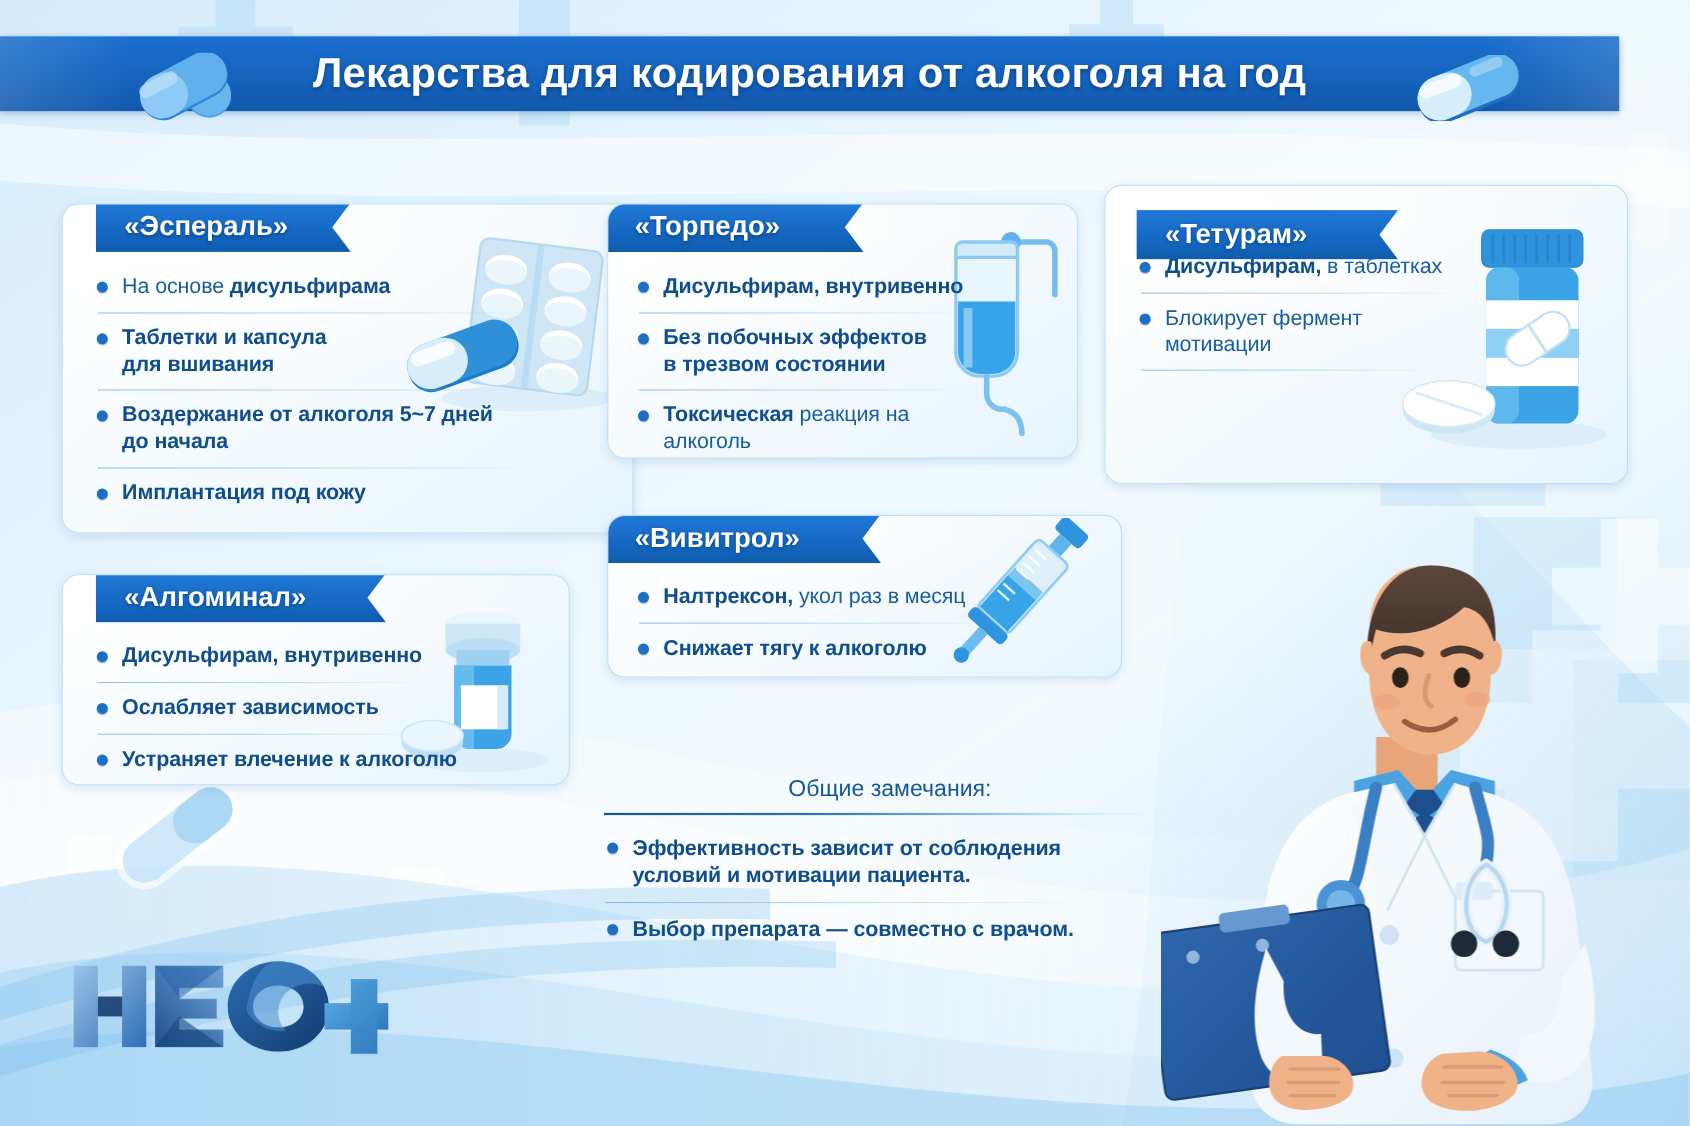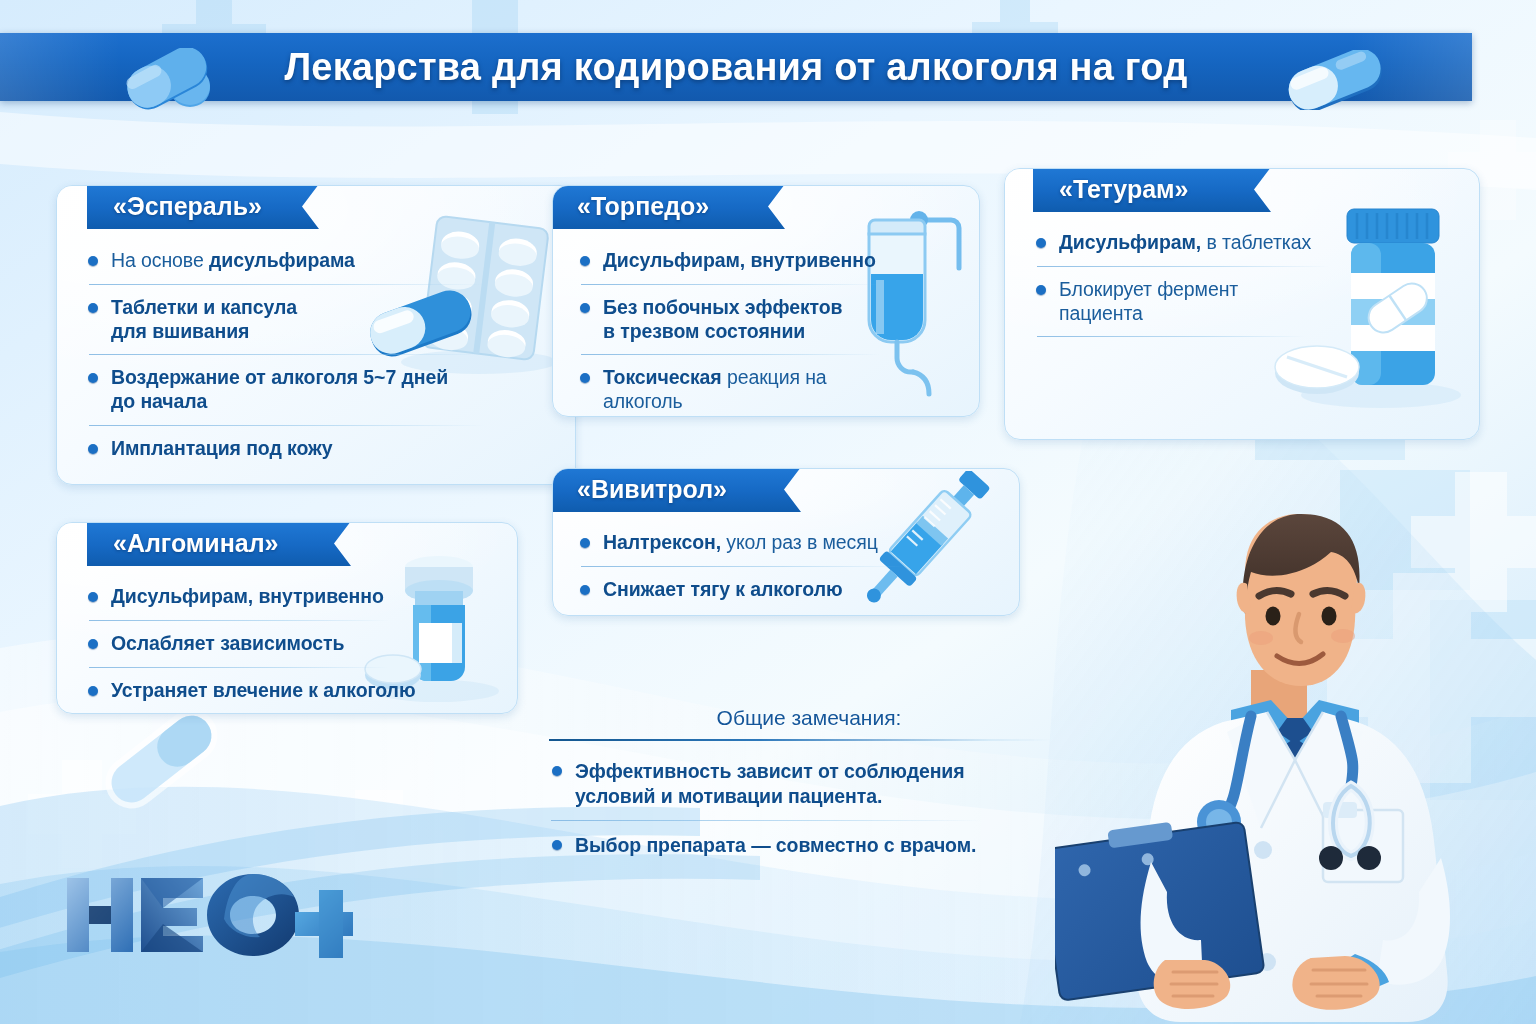--- a/index.html
+++ b/index.html
@@ -322,28 +322,28 @@
         <line x1="130" y1="96" x2="130" y2="126" stroke="#bfe1f6" stroke-width="2.5"></line>
       </g>
       <g>
         <ellipse cx="48" cy="174" rx="42" ry="21" fill="#cfe6f6"></ellipse>
         <ellipse cx="48" cy="168" rx="42" ry="21" fill="#ffffff"></ellipse>
         <ellipse cx="48" cy="168" rx="42" ry="21" fill="none" stroke="#d4eaf8" stroke-width="1.5"></ellipse>
         <line x1="18" y1="158" x2="78" y2="178" stroke="#d8ecf9" stroke-width="3"></line>
       </g>
     </svg>
 
-    <div class="ribbon" style="left:28px; width:238px;">
+    <div class="ribbon" style="left:28px; width:238px;margin-top:24px;">
       <span class="ribbon-label">«Тетурам»</span>
     </div>
 
     <ul class="bullets" style="position:absolute; left:28px; top:62px; width:330px;">
       <li><span class="b">Дисульфирам, </span><span class="n">в таблетках</span></li>
       <div class="divider" style="width:292px;"></div>
-      <li><span class="n">Блокирует фермент</span><br><span class="n">пациента</span></li>
+      <li><span class="n">Блокирует фермент</span><br><span class="n">мотивации</span></li>
       <div class="divider" style="width:268px;"></div>
     </ul>
   </div>
 
   <div class="card" style="left:552px; top:468px; width:468px; height:148px;">
     <div class="card-inner-glow"></div>
     <svg style="position:absolute; right:2px; top:2px;" width="180" height="150" viewBox="0 0 180 150">
       <g transform="rotate(42 90 70)">
         <rect x="72" y="-12" width="30" height="16" rx="4" fill="#2f93dd"></rect>
         <rect x="80" y="4" width="14" height="16" fill="#5eb4ec"></rect>

